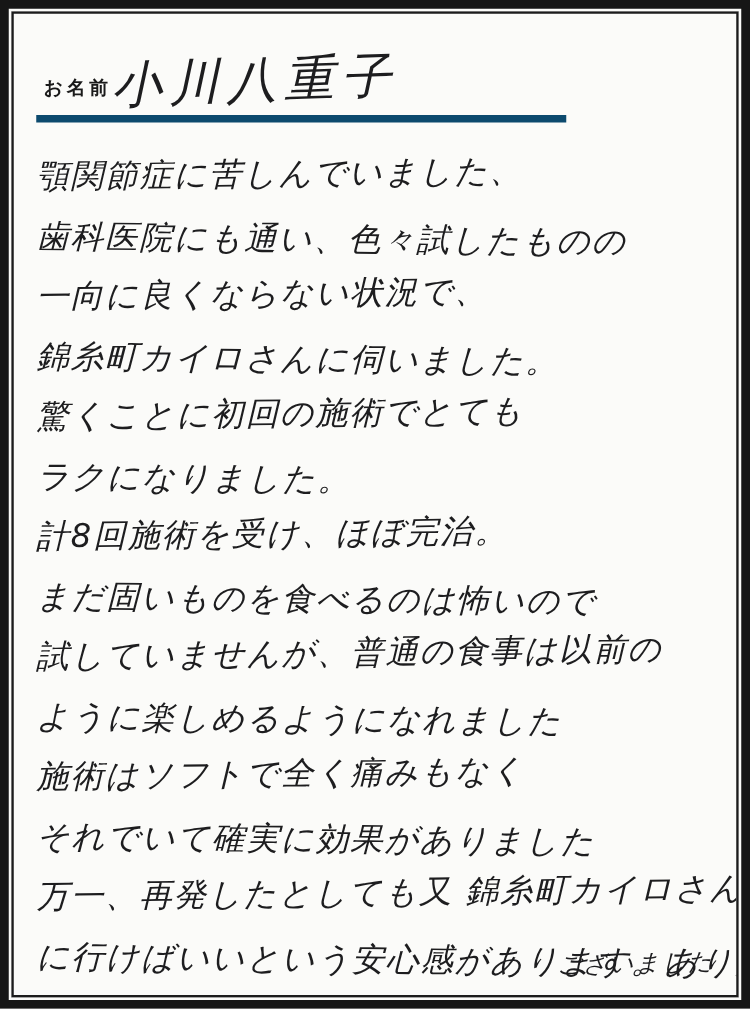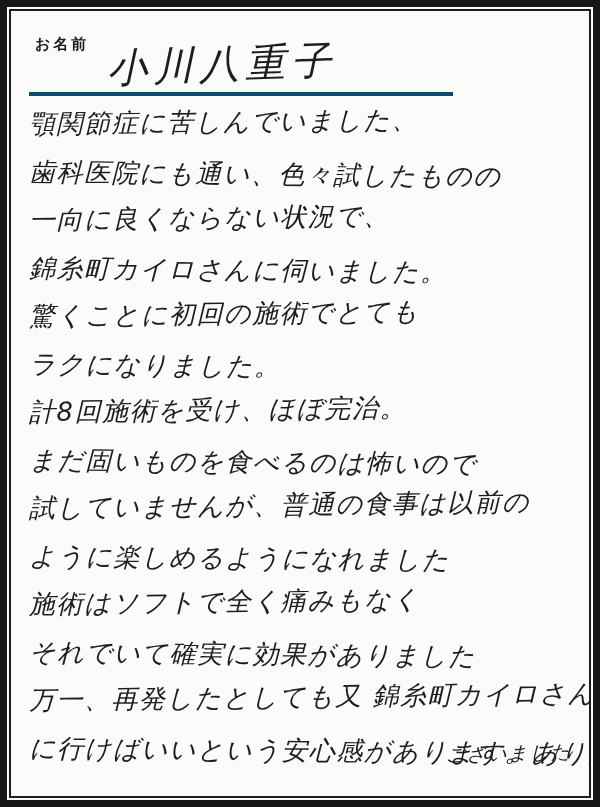--- a/index.html
+++ b/index.html
@@ -26,45 +26,44 @@
     position: relative;
   }
   .content {
     box-sizing: border-box;
     width: 100%; height: 100%;
     padding: 14px 10px 6px 18px;
     overflow: hidden;
   }
   .name-row {
     display: flex;
-    align-items: flex-start;
-    gap: 18px;
+    align-items: flex-end;
     width: 418px;
     padding: 10px 0 2px 6px;
-    border-bottom: 4px solid #0c4a6e;
+    border-bottom: 6px solid #0c4a6e;
   }
   .name-label {
     font-size: 15px;
     font-weight: bold;
     letter-spacing: 3px;
     color: #1a1a1a;
     padding-bottom: 10px;
     white-space: nowrap;
   }
   .handwriting {
     color: #1d1d1f;
     font-style: italic;
   }
   .name-value {
     font-size: 40px;
     letter-spacing: 6px;
     transform: rotate(-2deg) translateY(2px);
     white-space: nowrap;
   }
-  .note-body { padding-top: 4px; }
+  .note-body { padding-top: 20px; }
   .note-body p {
     margin: 0;
     font-size: 26px;
     line-height: 48px;
     letter-spacing: 1.5px;
     white-space: nowrap;
     color: #1d1d1f;
     font-style: italic;
     transform-origin: left center;
   }

